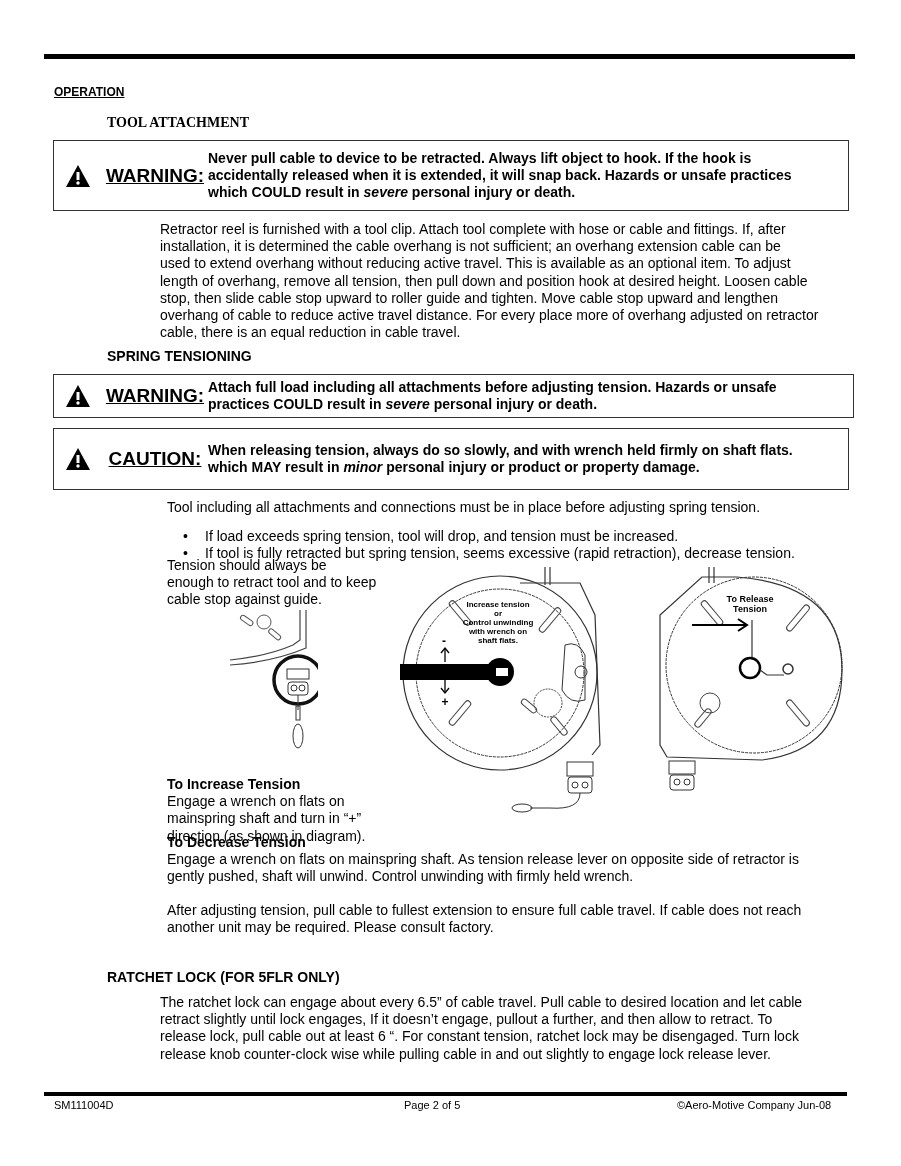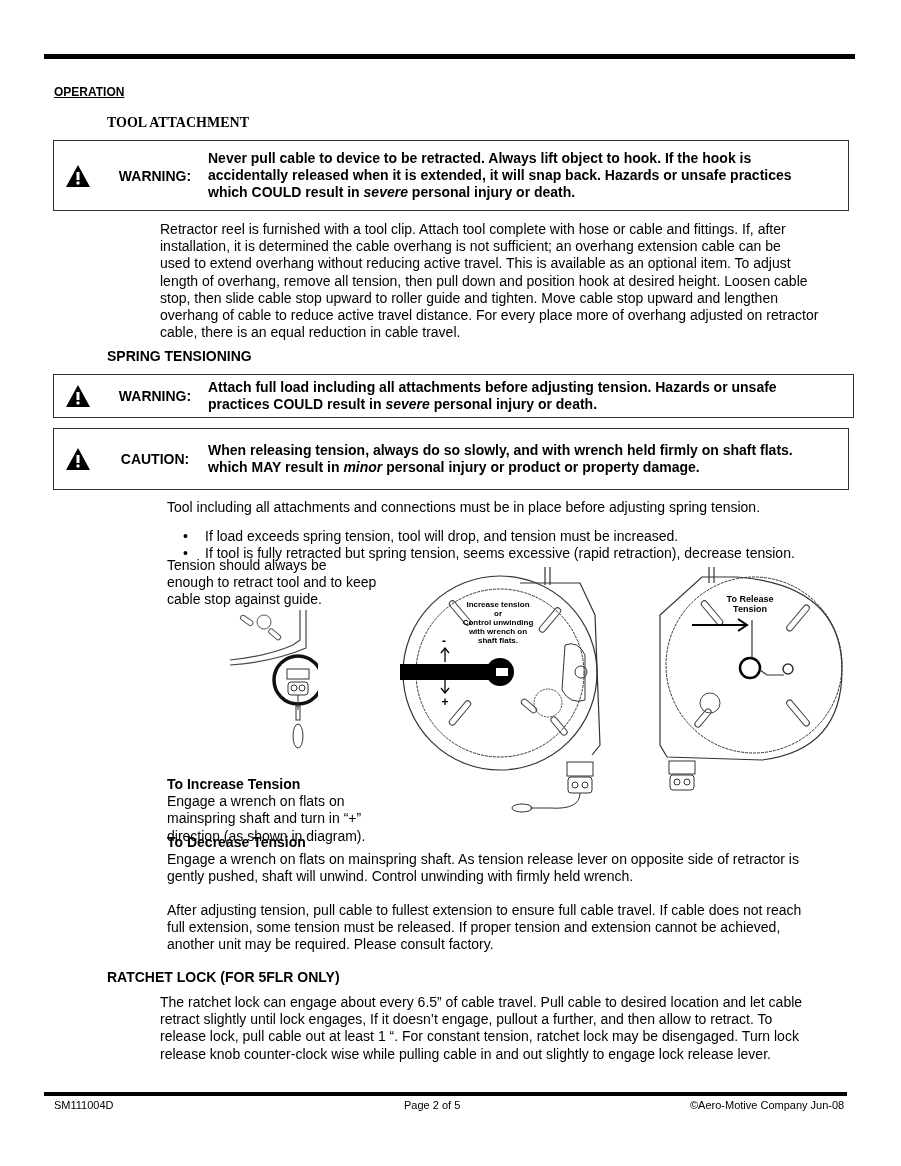--- a/index.html
+++ b/index.html
@@ -10,21 +10,21 @@
   .abs { position: absolute; }
   .top-rule { left: 44px; top: 54px; width: 811px; height: 5px; background: #000; }
   .h1 { left: 54px; top: 85px; font-size: 12px; font-weight: bold; text-decoration: underline; }
   .h2 { font-size: 14px; font-weight: bold; }
   .body-text { font-size: 14px; line-height: 17.2px; }
   .box {
     position: absolute; border: 1.5px solid #333; background: #fff;
     display: flex; align-items: center; box-sizing: border-box;
   }
   .box .icon { width: 48px; display: flex; justify-content: center; align-items: center; }
-  .box .label { width: 106px; font-size: 14px; font-weight: bold; text-align: center; }
+  .box .label { width: 106px; font-size: 19px; font-weight: bold; text-align: center; text-decoration: underline; }
   .box .msg { font-size: 14px; font-weight: bold; line-height: 17px; padding-right: 8px; }
   .box .msg i { font-weight: bold; }
   ul.bullets { margin: 12px; padding: 0; list-style: none; }
   ul.bullets li { position: relative; padding-left: 26px; }
   ul.bullets li::before { content: "\2022"; position: absolute; left: 4px; }
   .bottom-rule { left: 44px; top: 1092px; width: 803px; height: 4px; background: #000; }
   .footer { top: 1099px; font-size: 11px; }
   svg { display: block; }
   .diagram-label { font-family: "Liberation Sans", sans-serif; font-weight: bold; font-size: 8px; }
 </style>
@@ -199,29 +199,28 @@
 </div>
 
 <div class="abs body-text" style="left:167px; top:834px; width:690px;">
   <div style="font-weight:bold;">To Decrease Tension</div>
   <div>Engage a wrench on flats on mainspring shaft.  As tension release lever on opposite side of retractor is</div>
   <div>gently pushed, shaft will unwind. Control unwinding with firmly held wrench.</div>
 </div>
 
 <div class="abs body-text" style="left:167px; top:902px; width:690px;">
   <div>After adjusting tension, pull cable to fullest extension to ensure full cable travel.  If cable does not reach</div>
-  <div>full extension, some tension must be released.  If proper tension and extension cannot be achieved,</div>
   <div>another unit may be required. Please consult factory.</div>
 </div>
 
 <div class="abs h2" style="left:107px; top:969px;">RATCHET LOCK (FOR 5FLR ONLY)</div>
 
 <div class="abs body-text" style="left:160px; top:994px; width:700px;">
   <div>The ratchet  lock can engage about every 6.5” of cable travel.  Pull cable to desired location and let cable</div>
   <div>retract slightly until lock engages, If it doesn’t engage, pullout a further, and then allow to retract.  To</div>
-  <div>release lock, pull cable out at least 1 “. For constant tension, ratchet lock may be disengaged.  Turn lock</div>
+  <div>release lock, pull cable out at least 6 “. For constant tension, ratchet lock may be disengaged.  Turn lock</div>
   <div>release knob counter-clock wise while pulling cable in and out slightly to engage lock release lever.</div>
 </div>
 
 <div class="abs bottom-rule"></div>
 <div class="abs footer" style="left:54px;">SM111004D</div>
 <div class="abs footer" style="left:368px;margin-left:36px;">Page 2 of 5</div>
-<div class="abs footer" style="left:677px;margin-left:13px;">©Aero-Motive Company Jun-08</div>
+<div class="abs footer" style="left:677px;">©Aero-Motive Company Jun-08</div>
 
 </body></html>

